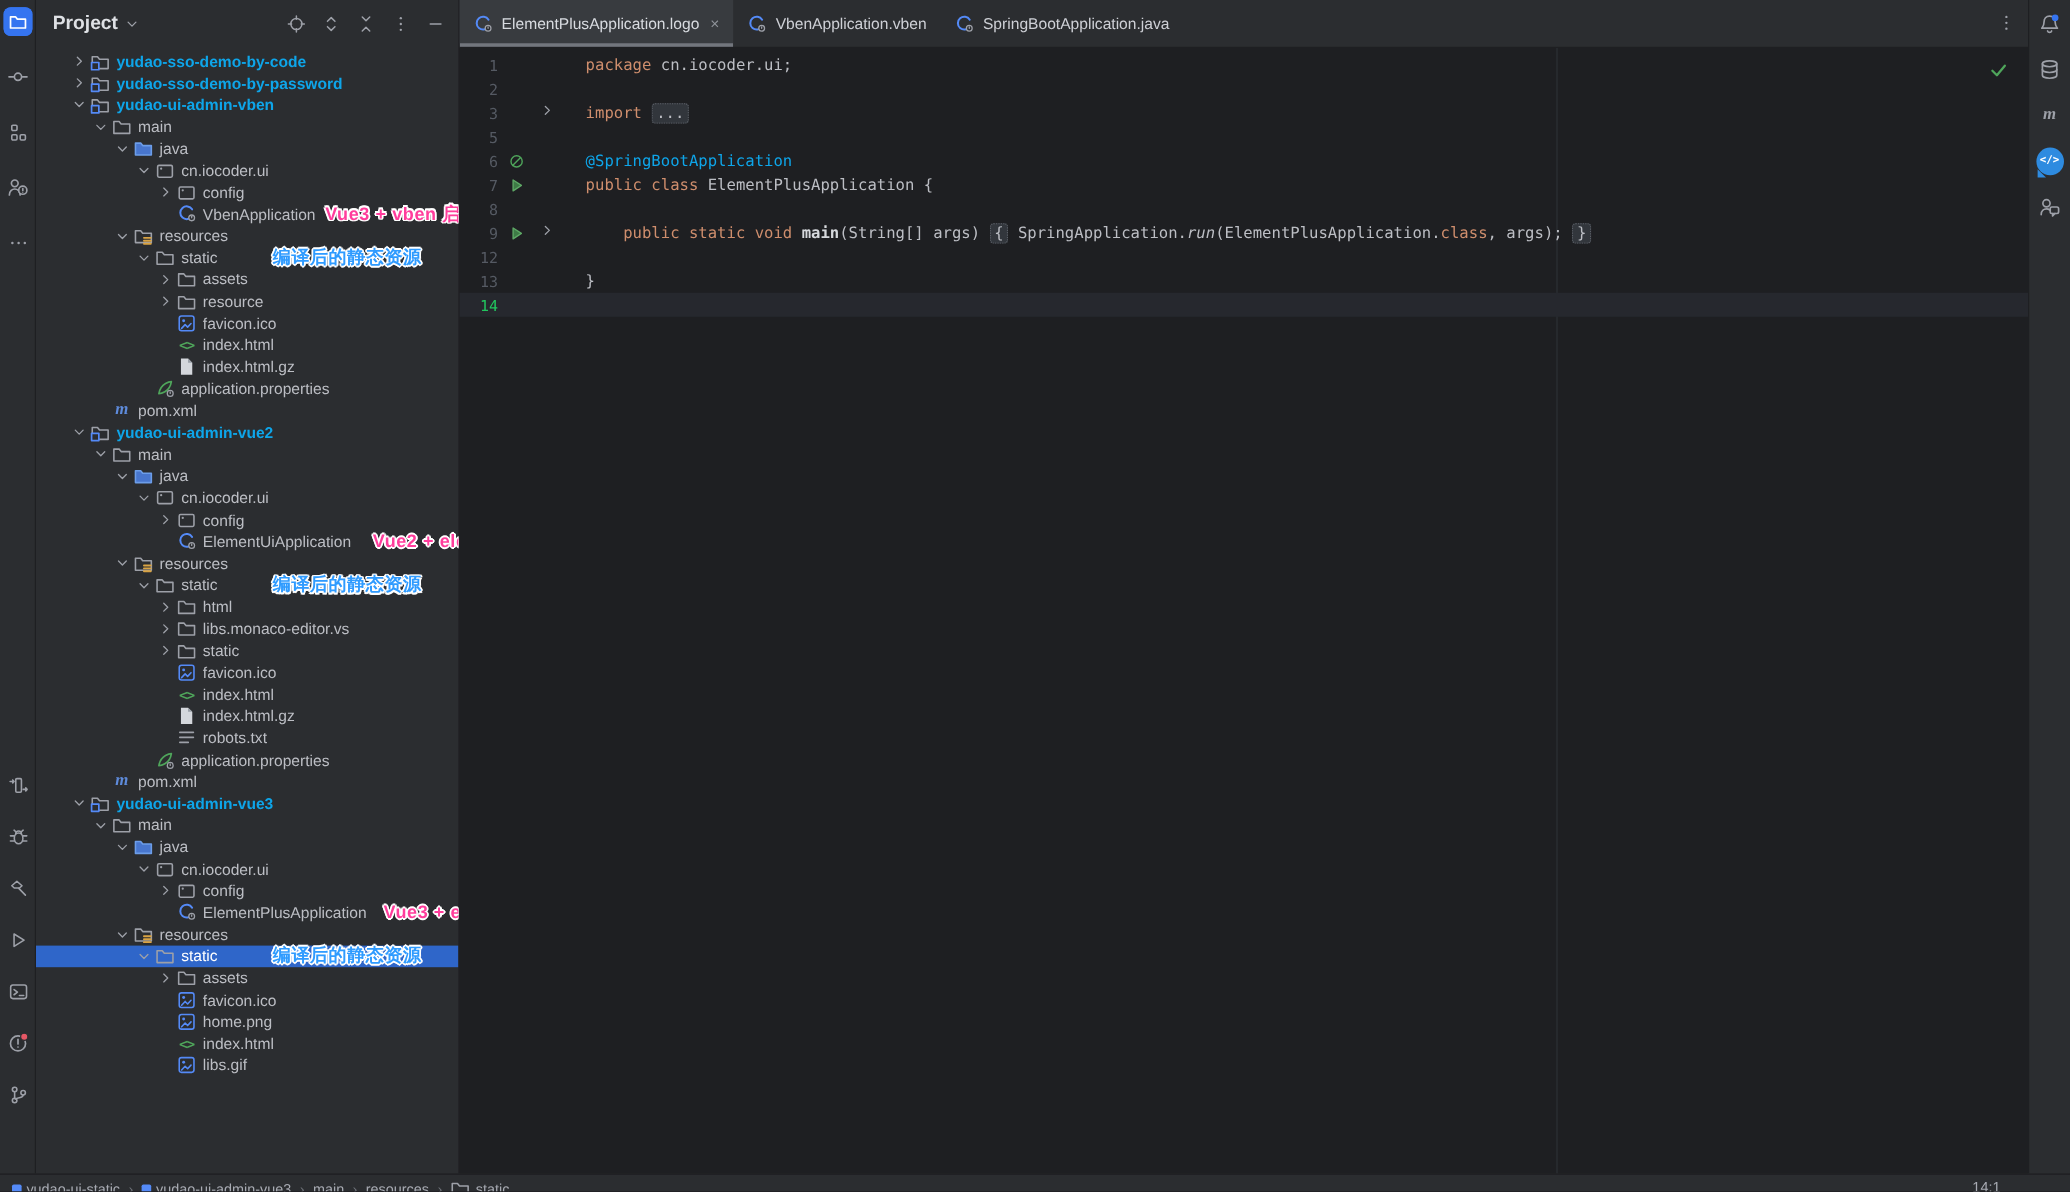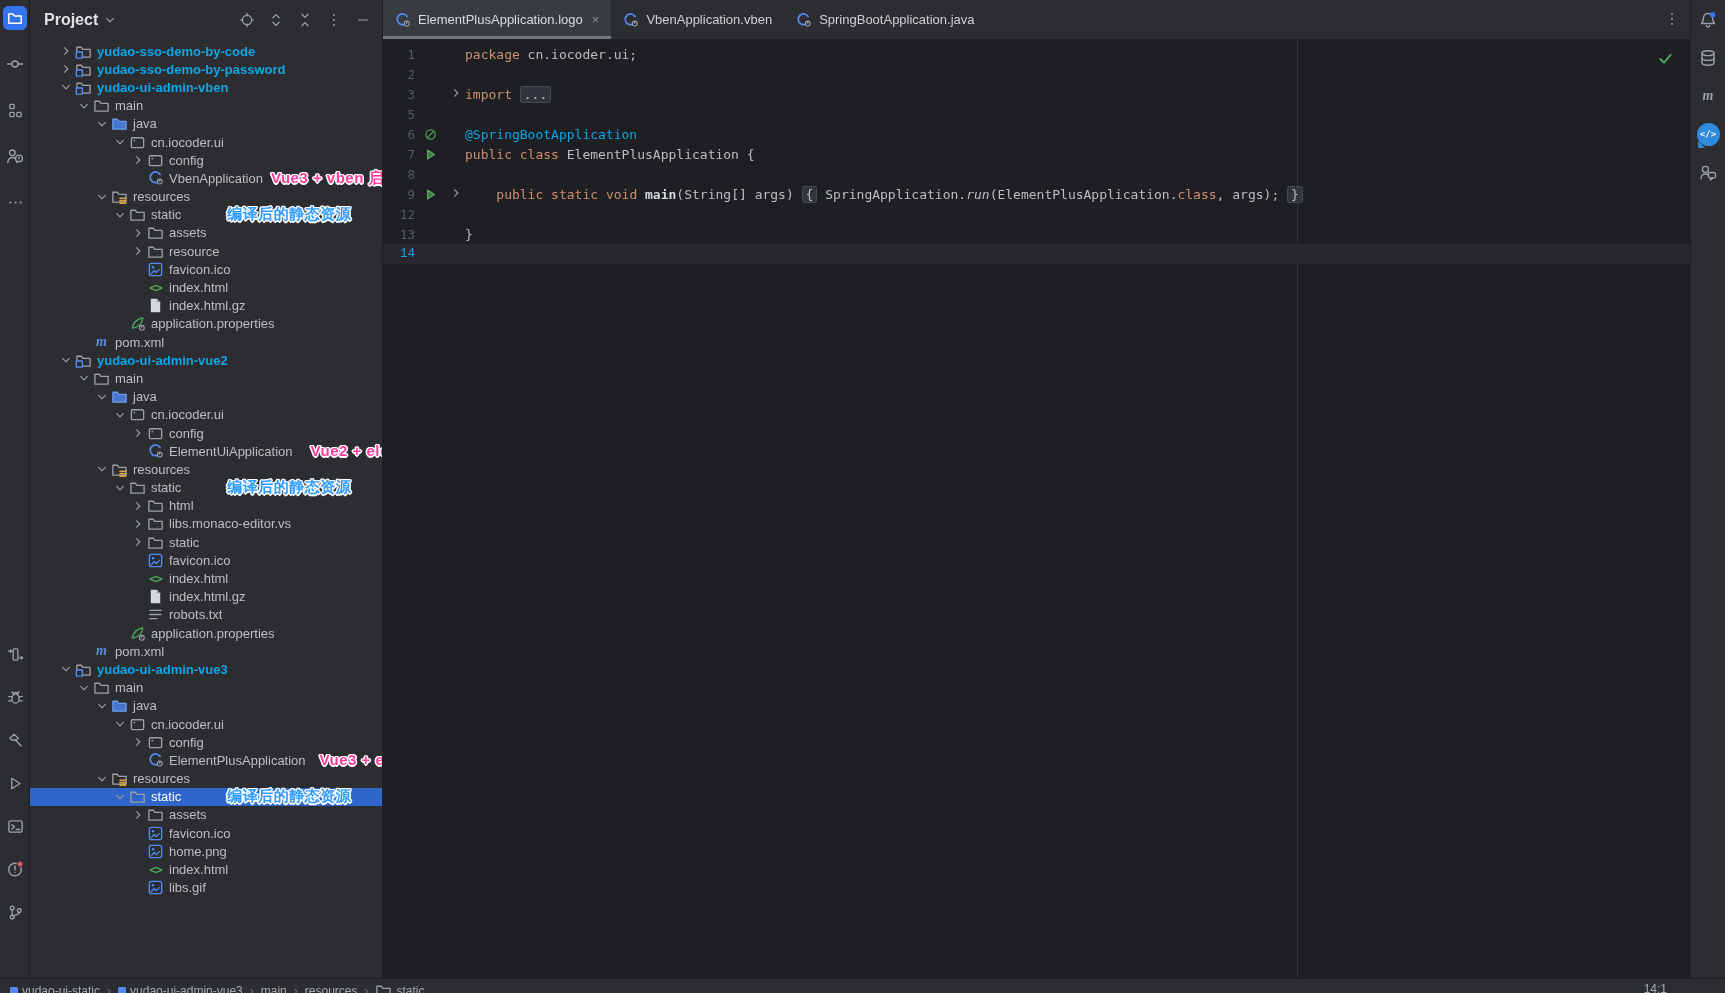--- a/index.html
+++ b/index.html
@@ -51,24 +51,24 @@
   .tab-kebab { position:absolute; right:10px; top:11px; cursor:pointer; }
 
   
   .editor { position:absolute; left:383px; top:40px; width:1307px; height:938px; background:#1e1f22;
     padding-top:4px; font-family:"DejaVu Sans Mono",monospace; font-size:13px; cursor:text; }
   .eguide { position:absolute; left:914px; top:0; bottom:0; width:1px; background:#2e3136; }
   .echeck { position:absolute; right:16px; top:10px; }
   .eline { display:flex; align-items:center; height:20px; position:relative; z-index:1; }
   .eline.caret { background:#26282e; }
   .lnum { width:26px; margin-left:6px; text-align:right; color:#555a63; font-size:12.5px; }
-  .eline.caret .lnum { color:#0ea5e9;font-family:Liberation Mono, monospace; }
+  .eline.caret .lnum { color:#22c55e; }
   .gico { width:18px; margin-left:6px; display:inline-flex; align-items:center; justify-content:center; }
   .gfold { width:18px; margin-left:8px; display:inline-flex; align-items:center; justify-content:center; color:#9da0a8; }
-  .code { white-space:pre; color:#bcbec4; }
+  .code { margin-left:23px; white-space:pre; color:#bcbec4; }
   .tk-kw { color:#cf8e6d; }
   .tk-ann { color:#0ea5e9; }
   .tk-d { color:#bcbec4; }
   .tk-bold { color:#d6d9dd; font-weight:700; }
   .tk-it { font-style:italic; }
   .tk-fold { background:#32363c; border:1px dotted #5b5f66; border-radius:3px; padding:0 3px; cursor:pointer; }
 
   
   .right-rail { position:absolute; right:0; top:0; width:35px; height:978px; background:#2b2d30;
     border-left:1px solid #1e1f22; display:flex; flex-direction:column; align-items:center; padding-top:8px; gap:14px; }

